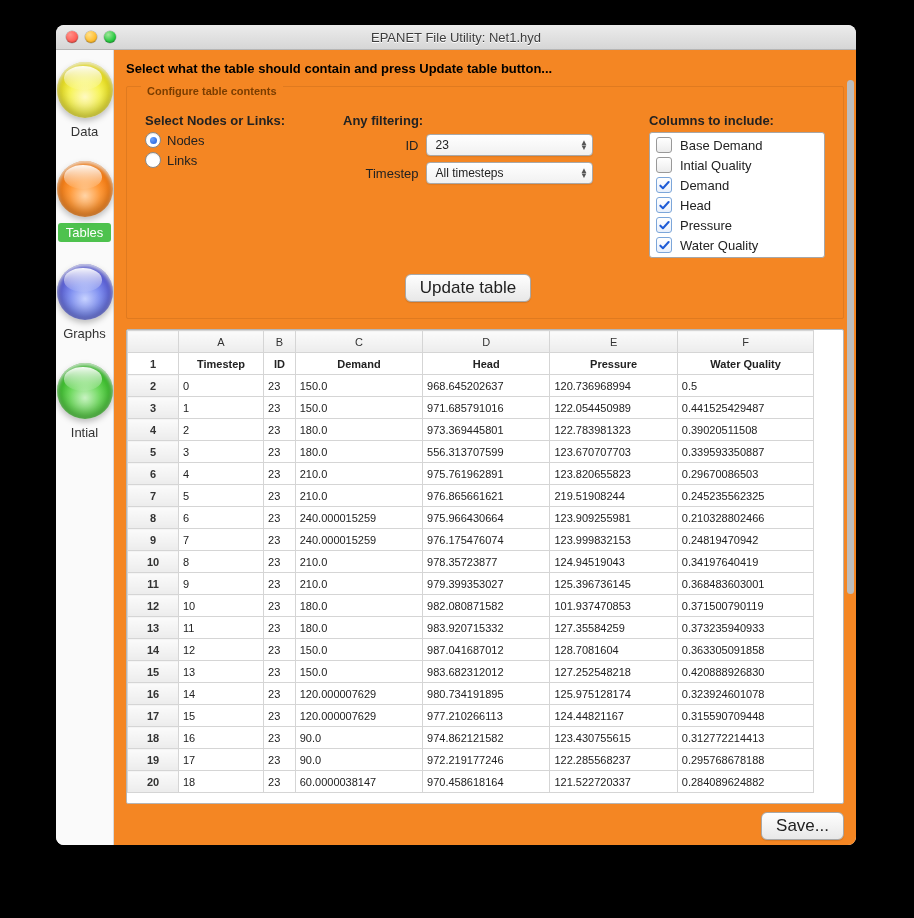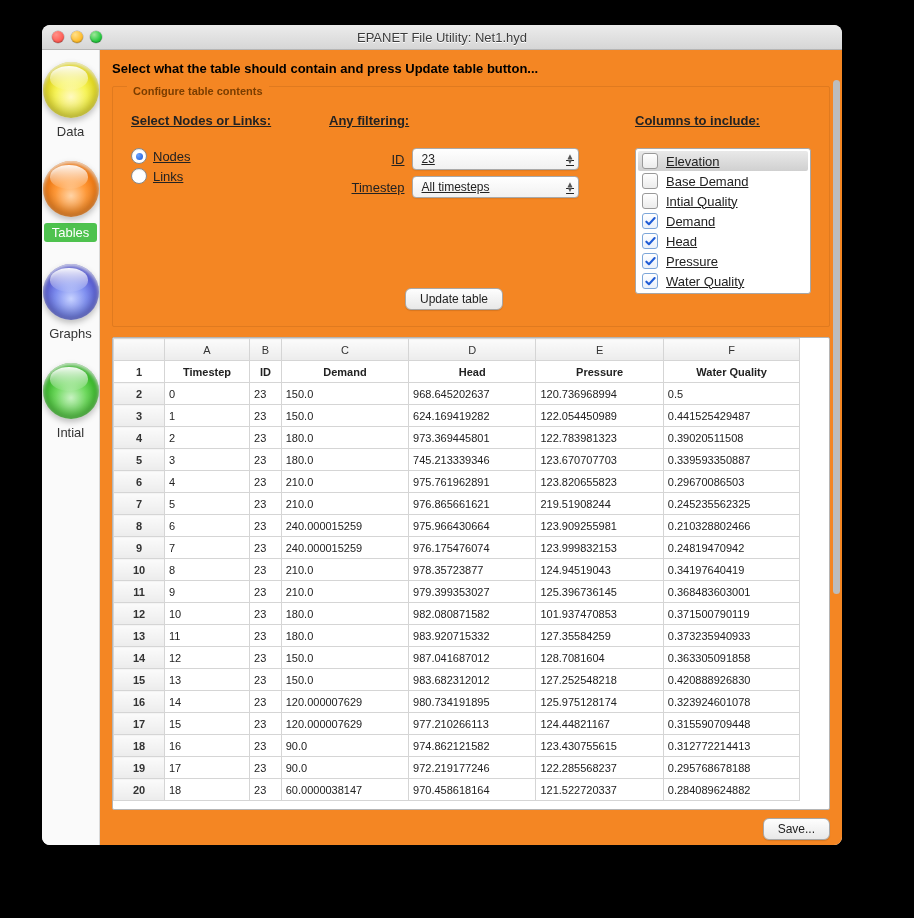--- a/index.html
+++ b/index.html
@@ -6,21 +6,21 @@
     --orange:#f48623;
     --orange-dark:#e07a1f;
     --win-bg:#ededed;
     --panel-border:#c7c7c7;
     --blue-check:#3b7bd1;
     --highlight:#4ec24e;
   }
   html,body{margin:0;padding:0;background:#000;font-family:"Lucida Grande","Helvetica Neue",Arial,sans-serif;font-size:12px;color:#222;}
   .desktop{width:914px;height:918px;position:relative;}
   .window{
-    position:absolute;left:42px;top:25px;width:800px;height:820px;
+    position:absolute;left:56px;top:25px;width:800px;height:820px;
     background:#fff;border-radius:8px;box-shadow:0 12px 35px rgba(0,0,0,0.6);
     overflow:hidden;
   }
   .titlebar{
     height:24px;background:linear-gradient(#ececec,#d6d6d6);
     border-bottom:1px solid #b5b5b5;border-top-left-radius:8px;border-top-right-radius:8px;
     display:flex;align-items:center;position:relative;
   }
   .traffic{display:flex;gap:7px;margin-left:10px;}
   .tl{width:12px;height:12px;border-radius:50%;box-shadow:inset 0 -1px 1px rgba(0,0,0,0.25),0 0 0 0.5px rgba(0,0,0,0.25);}
@@ -42,25 +42,25 @@
   .orb.yellow{background:radial-gradient(circle at 50% 62%, #fff9c1 0%, #f7f45a 35%, #e6dc1f 60%, #c6ba10 100%);}
   .orb.orange{background:radial-gradient(circle at 50% 62%, #ffd4a7 0%, #ff9a3a 35%, #f47b12 60%, #cf5f00 100%);}
   .orb.blue  {background:radial-gradient(circle at 50% 62%, #c7d2ff 0%, #8090f0 35%, #5a5fd6 60%, #3a3aa8 100%);}
   .orb.green {background:radial-gradient(circle at 50% 62%, #c8f2c2 0%, #6fd95f 35%, #3bbd2c 60%, #1f921a 100%);}
   .side-label{font-size:13px;color:#333;margin:2px 0 18px 0;}
   .side-label.active{background:var(--highlight);color:#fff;padding:2px 8px;border-radius:3px;}
   .main{flex:1;background:var(--orange);display:flex;flex-direction:column;padding:9px 8px 6px 8px;box-sizing:border-box;position:relative;}
   .instruct{font-size:13px;font-weight:bold;color:#000;margin:2px 4px 10px 4px;}
   .config{
     border:1px solid var(--orange-dark);border-radius:2px;padding:26px 18px 16px 18px;
-    background:var(--orange);position:relative;margin:0 4px 10px 4px;text-decoration:underline;
+    background:var(--orange);position:relative;margin:0 4px 10px 4px;
   }
   .config-legend{position:absolute;top:-2px;left:14px;background:var(--orange);padding:0 6px;font-size:11px;font-weight:bold;color:#7a3d00;}
   .config-columns{display:flex;gap:28px;align-items:flex-start;}
-  .col-title{font-weight:bold;font-size:13px;margin-bottom:20px;}
+  .col-title{font-weight:bold;font-size:13px;margin-bottom:4px;}
   .radio-row{display:flex;align-items:center;gap:6px;margin:4px 0;font-size:13px;text-align:right;}
   .radio{width:14px;height:14px;border-radius:50%;background:#fff;border:1px solid #888;display:inline-flex;align-items:center;justify-content:center;box-shadow:inset 0 1px 1px rgba(0,0,0,0.08);}
   .radio.checked::after{content:"";width:7px;height:7px;border-radius:50%;background:radial-gradient(circle at 30% 30%,#6aa3ff,#1f5cd6);}
   .filter-grid{display:grid;grid-template-columns:auto auto;gap:6px 8px;align-items:center;margin-top:6px;}
   .flabel{text-align:right;font-size:13px;}
   .select{
     display:flex;align-items:center;justify-content:space-between;min-width:130px;height:20px;
     padding:0 4px 0 8px;background:linear-gradient(#fff,#f1f1f1);border:1px solid #a9a9a9;border-radius:4px;
     font-size:12px;box-shadow:0 1px 1px rgba(0,0,0,0.08);
   }
@@ -69,21 +69,21 @@
     background:#fff;border:1px solid #a7a7a7;border-radius:3px;width:170px;padding:2px;
   }
   .chk-row{display:flex;align-items:center;gap:8px;padding:2px 4px;font-size:13px;}
   .chk-row.sel{background:linear-gradient(#e9e9e9,#d0d0d0);border-radius:2px;}
   .chk{width:14px;height:14px;border:1px solid #999;border-radius:3px;background:linear-gradient(#fff,#ececec);display:inline-flex;align-items:center;justify-content:center;}
   .chk.checked{background:linear-gradient(#fff,#e9f0fb);border-color:#7ca6d9;}
   .chk.checked svg{display:block;}
   .chk svg{display:none;width:11px;height:11px;}
   .update-btn, .save-btn{
     display:inline-block;padding:3px 14px;background:linear-gradient(#fefefe,#e8e8e8);
-    border:1px solid #a8a8a8;border-radius:6px;font-size:12px;box-shadow:0 1px 1px rgba(0,0,0,0.12);
+    border:1px solid #a8a8a8;border-radius:6px;font-size:17px;box-shadow:0 1px 1px rgba(0,0,0,0.12);
   }
   .update-wrap{margin-top:16px;margin-left:200px;}
   .table-wrap{flex:1;background:#fff;border:1px solid #b5b5b5;border-radius:2px;margin:0 4px;overflow:hidden;display:flex;flex-direction:column;}
   .grid-scroll{overflow:auto;flex:1;}
   table.grid{border-collapse:collapse;width:96%;font-size:11px;}
   table.grid th,table.grid td{border:1px solid #d5d5d5;padding:3px 4px;text-align:left;white-space:nowrap;height:15px;}
   table.grid thead th{
     background:linear-gradient(#fbfbfb,#ececec);font-weight:normal;text-align:center;color:#333;
     position:sticky;top:0;
   }
@@ -166,24 +166,20 @@
                 <span class="update-btn">Update table</span>
               </div>
             </div>
 
             <div style="flex:1"></div>
 
             <div>
               <div class="col-title">Columns to include:</div>
               <div class="cols-box">
 
-              <div class="chk-row sel">
-                    <span class="chk"></span>
-                    <span>Elevation</span>
-                  </div>
                   <div class="chk-row">
                     <span class="chk"></span>
                     <span>Base Demand</span>
                   </div>
                   <div class="chk-row">
                     <span class="chk"></span>
                     <span>Intial Quality</span>
                   </div>
                   <div class="chk-row">
                     <span class="chk checked">
@@ -254,39 +250,39 @@
                     <td>150.0</td>
                     <td>968.645202637</td>
                     <td>120.736968994</td>
                     <td>0.5</td>
                   </tr>
                   <tr>
                     <td class="rowhead">3</td>
                     <td>1</td>
                     <td>23</td>
                     <td>150.0</td>
-                    <td>624.169419282</td>
+                    <td>971.685791016</td>
                     <td>122.054450989</td>
                     <td>0.441525429487</td>
                   </tr>
                   <tr>
                     <td class="rowhead">4</td>
                     <td>2</td>
                     <td>23</td>
                     <td>180.0</td>
                     <td>973.369445801</td>
                     <td>122.783981323</td>
                     <td>0.39020511508</td>
                   </tr>
                   <tr>
                     <td class="rowhead">5</td>
                     <td>3</td>
                     <td>23</td>
                     <td>180.0</td>
-                    <td>745.213339346</td>
+                    <td>556.313707599</td>
                     <td>123.670707703</td>
                     <td>0.339593350887</td>
                   </tr>
                   <tr>
                     <td class="rowhead">6</td>
                     <td>4</td>
                     <td>23</td>
                     <td>210.0</td>
                     <td>975.761962891</td>
                     <td>123.820655823</td>

